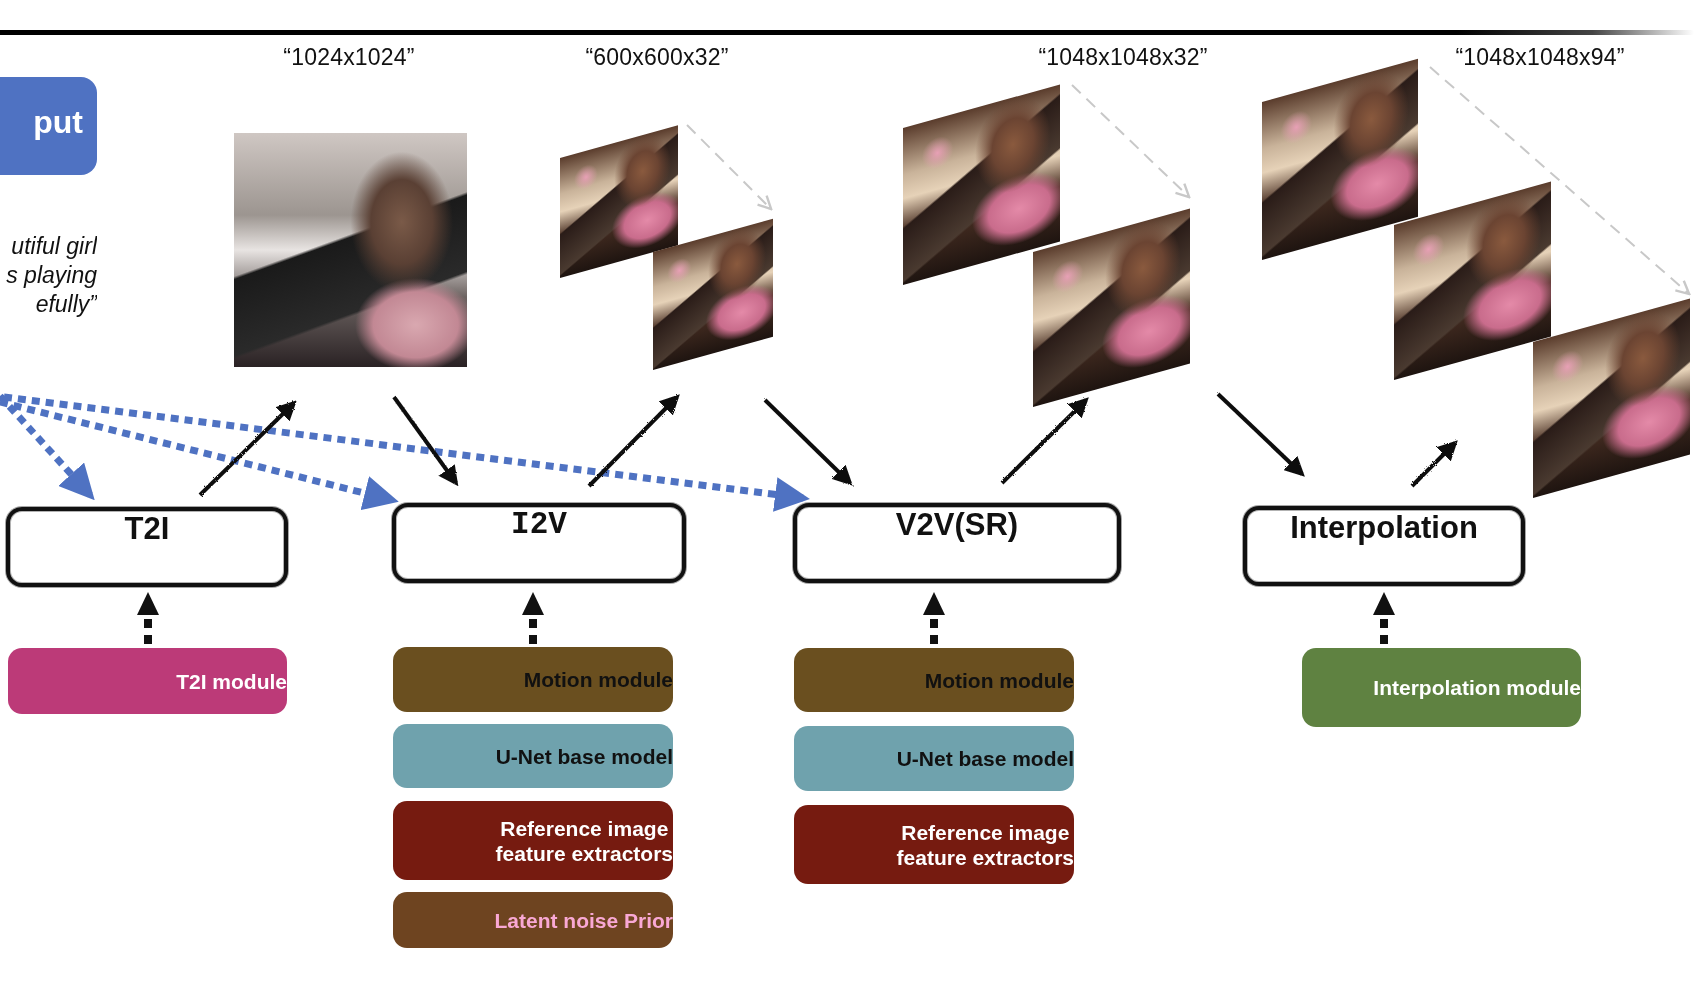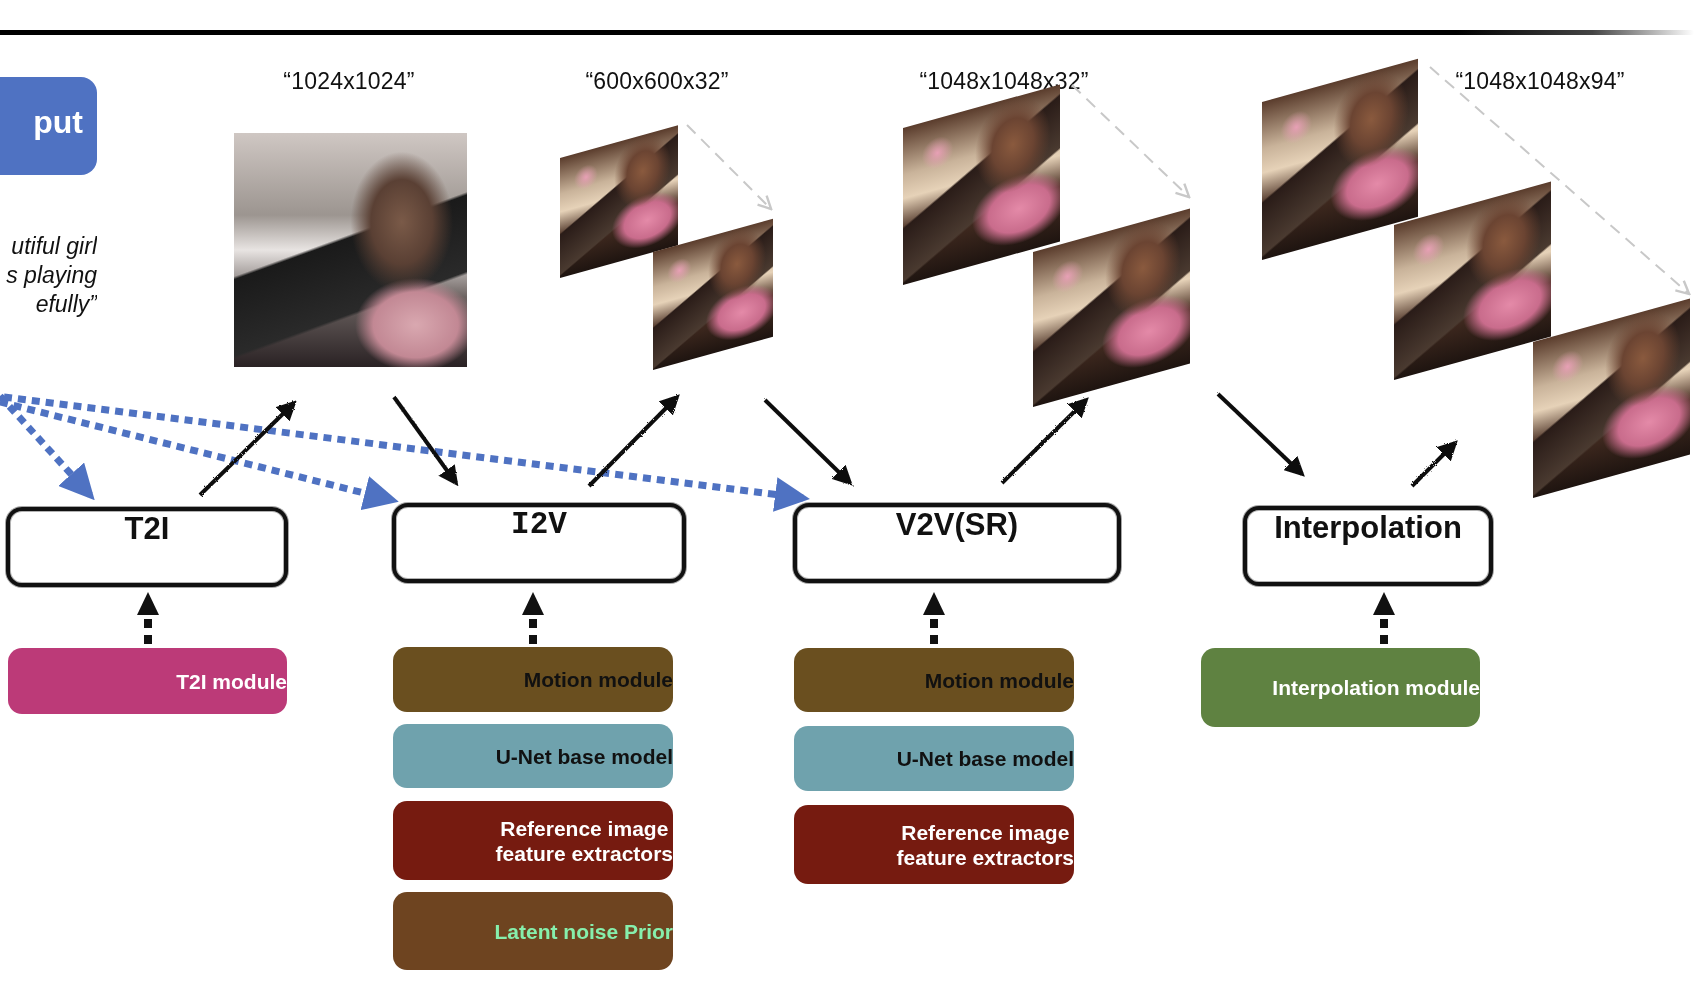--- a/index.html
+++ b/index.html
@@ -3,21 +3,21 @@
 <meta charset="utf-8">
 <style>
   html, body { margin: 0; padding: 0; background: #ffffff; }
   body { width: 1694px; height: 988px; position: relative; overflow: hidden;
          font-family: "Liberation Sans", "DejaVu Sans", sans-serif; color: #111; }
   .abs { position: absolute; }
   #topline { left: 0; top: 30px; width: 1694px; height: 5px;
              background: linear-gradient(to right, #000 0%, #000 86%, #444 94%, rgba(0,0,0,0) 100%);
              border-radius: 0 3px 3px 0; }
   .size-label { position: absolute; top: 44px; font-size: 23px; color: #111; white-space: nowrap;
-                transform: translateX(-50%); letter-spacing: 0.2px; margin-top: 24px; }
+                transform: translateX(-50%); letter-spacing: 0.2px; }
   #input-box { left: -20px; top: 77px; width: 117px; height: 98px; background: #4f72c2;
                border-radius: 16px; color: #fff; font-size: 32px; font-weight: bold; }
   #input-box span { position: absolute; right: 14px; top: 27px; margin-left: 40px; }
   #prompt { right: auto; left: 0; top: 232px; width: 97px; overflow: hidden; font-style: italic;
             font-size: 23px; line-height: 29px; color: #111; }
   #prompt div { white-space: nowrap; text-align: right; }
   .stage-box { position: absolute; height: 80px; box-sizing: border-box;
                border: 4px solid #111; border-radius: 16px; background: #fff;
                display: flex; align-items: flex-start; justify-content: center;
                font-size: 31px; font-weight: bold; color: #111;
@@ -29,21 +29,21 @@
   .photo { width: 100%; height: 100%; position: relative; }
   svg#overlay { position: absolute; left: 0; top: 0; pointer-events: none; }
 </style>
 </head>
 <body>
 
 <div id="topline" class="abs"></div>
 
 <div class="size-label" style="left:349px">“1024x1024”</div>
 <div class="size-label" style="left:657px">“600x600x32”</div>
-<div class="size-label" style="left:1004px">“1048x1048x32”</div>
+<div class="size-label" style="left:1123px">“1048x1048x32”</div>
 <div class="size-label" style="left:1540px">“1048x1048x94”</div>
 
 <div id="input-box" class="abs" style="background: rgb(79, 114, 194);">
   <span>put</span>
 </div>
 <div id="prompt" class="abs">
   <div>utiful girl</div>
   <div>s playing</div>
   <div>efully”</div>
 </div>
@@ -68,54 +68,54 @@
 
 <div class="stage-box" style="left:6px; top:507px; width:282px;">
     <span>T2I</span>
   </div>
 <div class="stage-box" style="left:392px; top:503px; width:294px;font-family:Liberation Mono, monospace;">
     <span>I2V</span>
   </div>
 <div class="stage-box" style="left:793px; top:503px; width:328px;">
     <span>V2V(SR)</span>
   </div>
-<div class="stage-box" style="left:1243px; top:506px; width:250px;">
+<div class="stage-box" style="left:1243px; top:506px; width:282px;">
     <span>Interpolation</span>
   </div>
 
 <div class="module" style="left: 8px; top: 648px; width: 279px; height: 66px; background: rgb(188, 58, 120); color: rgb(255, 255, 255);">
     <span>T2I module</span>
   </div>
 
 <div class="module" style="left: 393px; top: 647px; width: 280px; height: 65px; background: rgb(106, 79, 31); color: rgb(17, 17, 17);">
     <span>Motion module</span>
   </div>
 <div class="module" style="left: 393px; top: 724px; width: 280px; height: 64px; background: rgb(111, 162, 173); color: rgb(17, 17, 17);">
     <span>U-Net base model</span>
   </div>
 <div class="module" style="left: 393px; top: 801px; width: 280px; height: 79px; background: rgb(118, 27, 16); color: rgb(255, 255, 255);">
     <span style="white-space:pre-line">Reference image
 feature extractors</span>
   </div>
-<div class="module" style="left: 393px; top: 892px; width: 280px; height: 78px; background: rgb(110, 68, 32); color: #86efac;">
+<div class="module" style="left: 393px; top: 892px; width: 280px; height: 56px; background: rgb(110, 68, 32); color: #f9a8d4;">
     <span>Latent noise Prior</span>
   </div>
 
 <div class="module" style="left: 794px; top: 648px; width: 280px; height: 64px; background: rgb(106, 79, 31); color: rgb(17, 17, 17);">
     <span>Motion module</span>
   </div>
 <div class="module" style="left: 794px; top: 726px; width: 280px; height: 65px; background: rgb(111, 162, 173); color: rgb(17, 17, 17);">
     <span>U-Net base model</span>
   </div>
 <div class="module" style="left: 794px; top: 805px; width: 280px; height: 79px; background: rgb(118, 27, 16); color: rgb(255, 255, 255);">
     <span style="white-space:pre-line">Reference image
 feature extractors</span>
   </div>
 
-<div class="module" style="left: 1201px; top: 648px; width: 279px; height: 79px; background: rgb(95, 130, 65); color: rgb(255, 255, 255);">
+<div class="module" style="left: 1302px; top: 648px; width: 279px; height: 79px; background: rgb(95, 130, 65); color: rgb(255, 255, 255);">
     <span>Interpolation module</span>
   </div>
 
 <svg id="overlay" width="1694" height="988" viewBox="0 0 1694 988">
   <defs>
     <marker id="blueHead" viewBox="0 0 10 10" refX="8" refY="5" markerWidth="5" markerHeight="5" orient="auto">
       <path d="M0,0 L10,5 L0,10 z" fill="#4f72c2"></path>
     </marker>
     <marker id="blackHead" viewBox="0 0 10 10" refX="8" refY="5" markerWidth="5" markerHeight="5" orient="auto">
       <path d="M0,0 L10,5 L0,10 z" fill="#111"></path>

